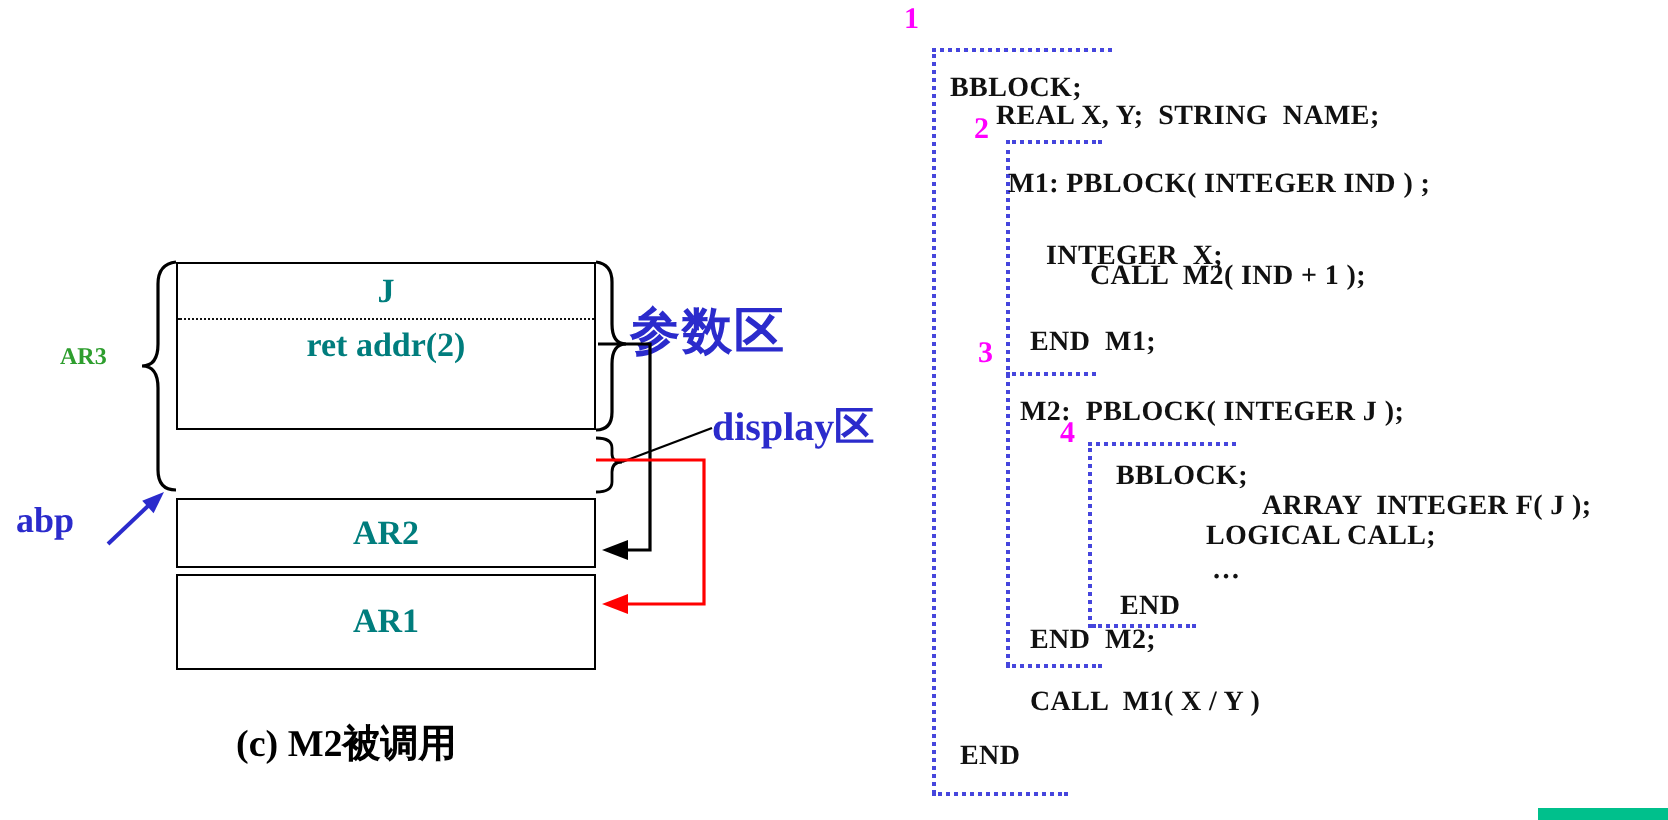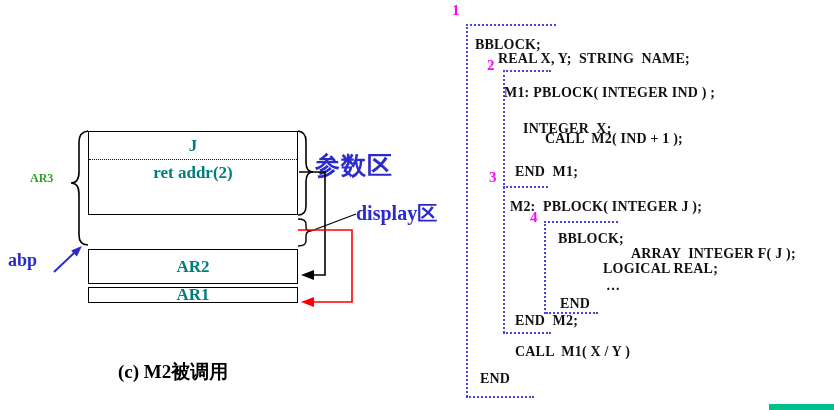--- a/index.html
+++ b/index.html
@@ -35,21 +35,21 @@
   <div class="frame-box" style="top:131px;height:84px;">
     <div class="row" style="height:27px;">J</div>
     <div class="row dotted-top" style="height:26px;">ret addr(2)</div>
   </div>
 
 
   <div class="frame-box" style="top:249px;height:35px;">
     <div class="frame-label">AR2</div>
   </div>
 
-  <div class="frame-box" style="top:287px;height:16px;">
+  <div class="frame-box" style="top:287px;height:48px;">
     <div class="frame-label">AR1</div>
   </div>
 
   <div class="side-label lbl-ar3">AR3</div>
   <div class="side-label lbl-abp">abp</div>
   <div class="side-label lbl-display">display区</div>
   <div class="side-label lbl-param">参数区</div>
   <div class="caption">(c) M2被调用</div>
 
   <svg class="overlay" width="834" height="410" viewBox="0 0 834 410">
@@ -90,21 +90,21 @@
 
   <div class="code-line" style="left:475px;top:37px;">BBLOCK;</div>
   <div class="code-line" style="left:498px;top:51px;">REAL X, Y;  STRING  NAME;</div>
   <div class="code-line" style="left:504px;top:85px;">M1: PBLOCK( INTEGER IND ) ;</div>
   <div class="code-line" style="left:523px;top:99px;margin-top:22px;">INTEGER  X;</div>
   <div class="code-line" style="left:545px;top:131px;">CALL  M2( IND + 1 );</div>
   <div class="code-line" style="left:515px;top:164px;">END  M1;</div>
   <div class="code-line" style="left:510px;top:199px;">M2:  PBLOCK( INTEGER J );</div>
   <div class="code-line" style="left:558px;top:231px;">BBLOCK;</div>
   <div class="code-line" style="left:603px;top:246px;margin-left:28px;">ARRAY  INTEGER F( J );</div>
-  <div class="code-line" style="left:603px;top:261px;">LOGICAL REAL;</div>
+  <div class="code-line" style="left:603px;top:261px;">LOGICAL CALL;</div>
   <div class="code-line" style="left:606px;top:278px;">…</div>
   <div class="code-line" style="left:560px;top:296px;">END</div>
   <div class="code-line" style="left:515px;top:313px;">END  M2;</div>
   <div class="code-line" style="left:515px;top:344px;">CALL  M1( X / Y )</div>
   <div class="code-line" style="left:480px;top:371px;">END</div>
 
   <div class="accent-bar"></div>
 
 </div>
 

